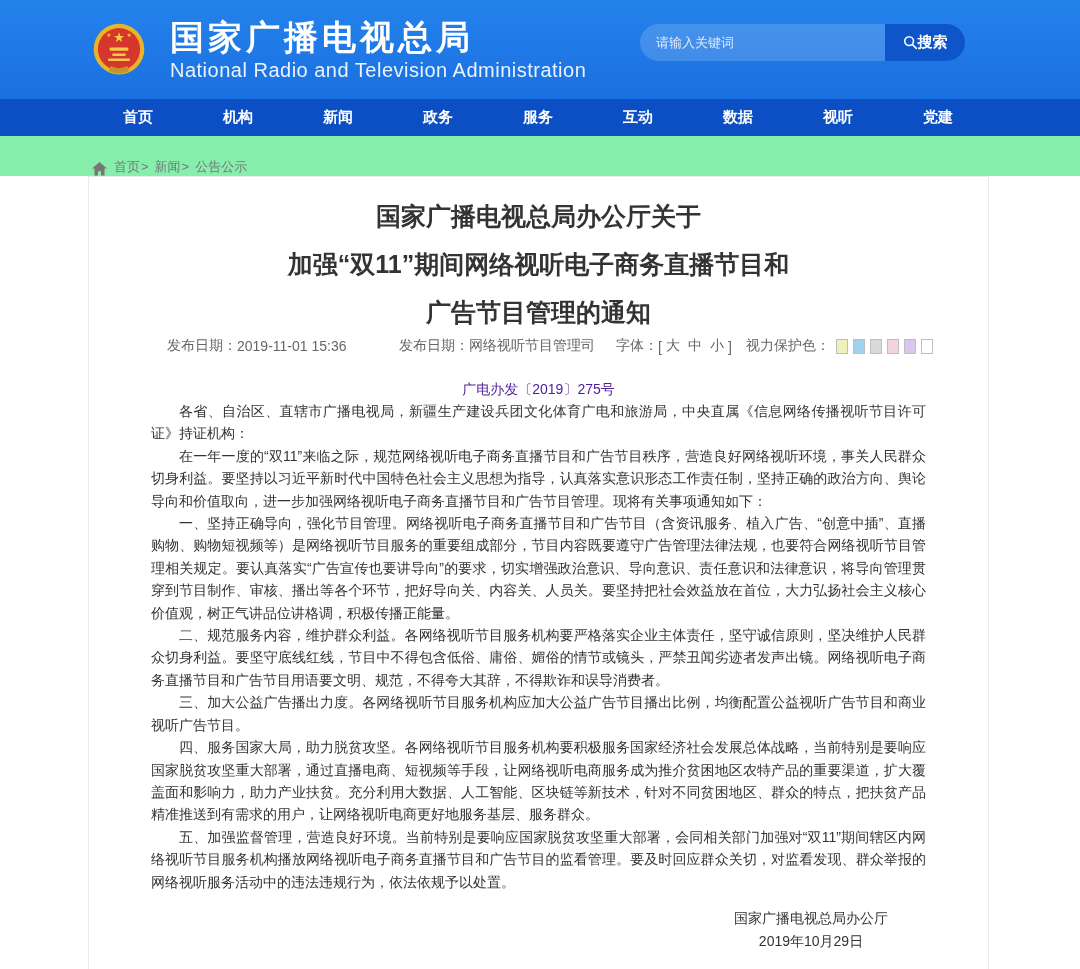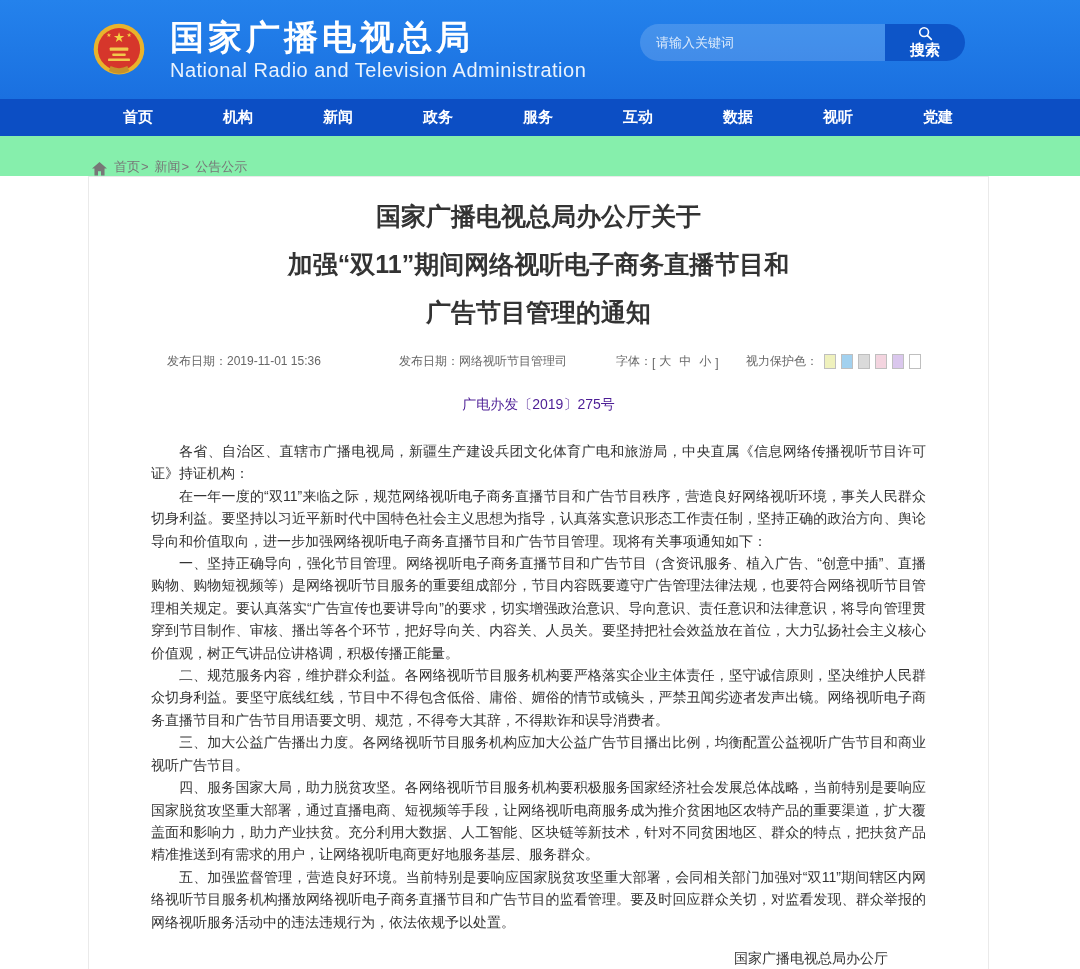--- a/index.html
+++ b/index.html
@@ -45,21 +45,20 @@
   }
   .search-input::placeholder { color: rgba(255,255,255,0.82); }
   .search-btn {
     width: 80px; height: 37px;
     background: #0d55c8;
     border: none; cursor: pointer;
     border-radius: 0 19px 19px 0;
     color: #ffffff; font-size: 15px; font-weight: bold;
     display: flex; align-items: center; justify-content: center; 
     font-family: "Liberation Sans", sans-serif;
-    flex-direction: column;
   }
 
   
   .nav {
     height: 37px;
     background: #0c4ec4;
     display: flex; align-items: center;
   }
   .nav-list {
     display: flex; list-style: none;
@@ -95,24 +94,23 @@
   }
   .article-title {
     padding-top: 15px;
     text-align: center;
     color: #333333;
   }
   .article-title div {
     font-size: 25px; font-weight: bold; line-height: 48px;
   }
   .meta-row {
-    margin-top: 15px;
     display: flex; align-items: center;
     padding-left: 78px;
-    font-size: 12px; color: #666666;
+    font-size: 14px; color: #666666;
     height: 20px;
   }
   .meta-group { display: flex; align-items: center; white-space: nowrap; }
   .meta-date  { width: 232px; }
   .meta-src   { width: 217px; }
   .meta-font  { width: 130px; align-items: flex-end; }
   .font-size-opt { cursor: pointer; margin: 0 4px; color: #666666; }
   .swatch-row { display: flex; align-items: center; gap: 5px; margin-left: 6px; }
   .swatch {
     width: 12px; height: 15px;
@@ -120,21 +118,21 @@
     display: inline-block; cursor: pointer;
   }
 
   .doc-number {
     margin-top: 22px;
     text-align: center;
     font-size: 14px; color: #4c1d95;
     line-height: 22px;
   }
   .article-body {
-    margin-top: 25px;
+    margin-top: 0;
     padding: 0 62px;
     font-size: 14px; color: #333333;
     line-height: 22.4px;
     text-align: justify;
   }
   .article-body p { text-indent: 2em; margin: 0; }
 
   .signature-block {
     margin-top: 14px;
     text-align: right;

